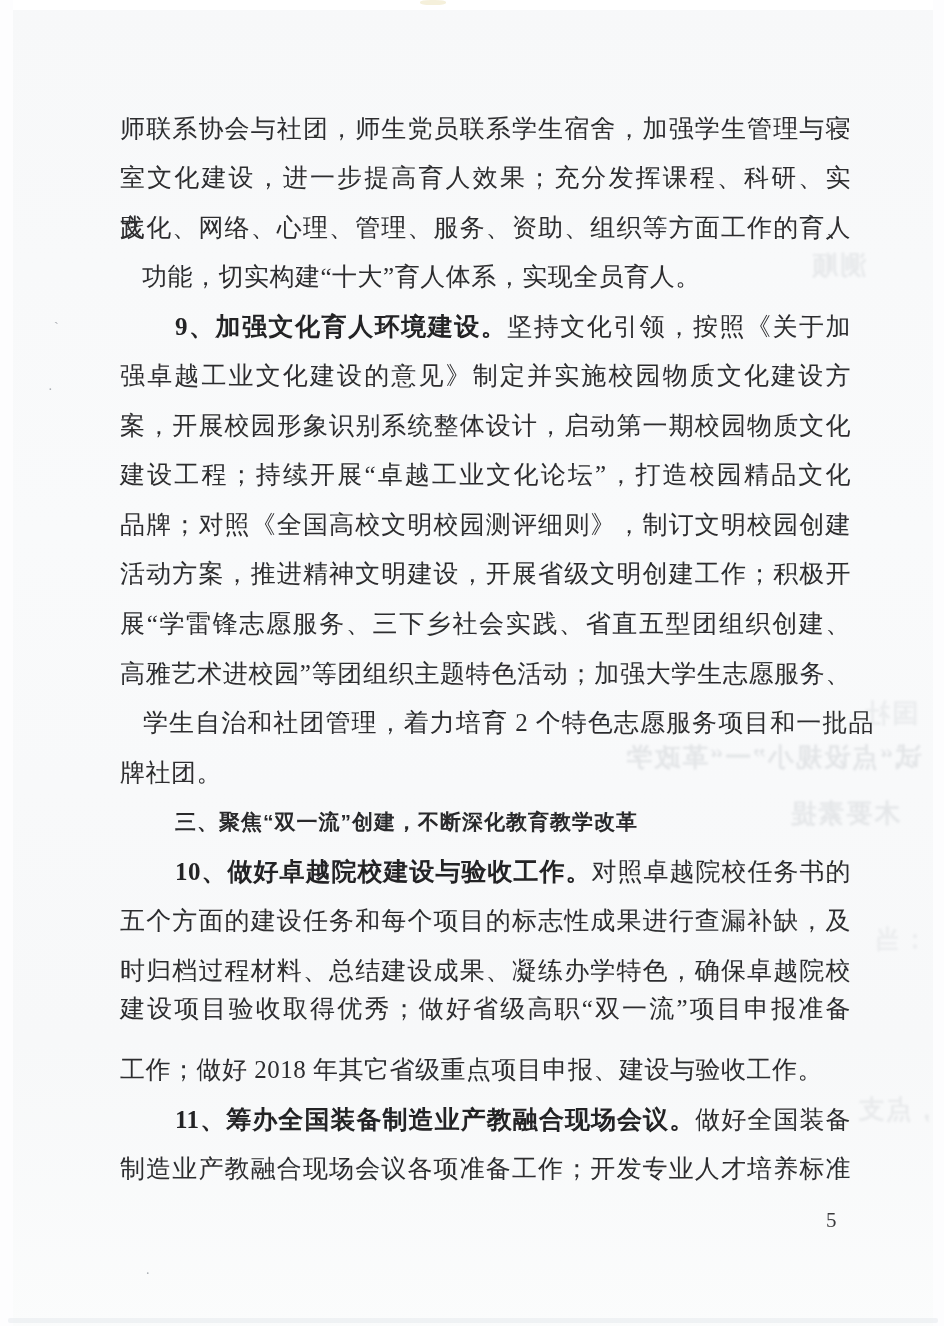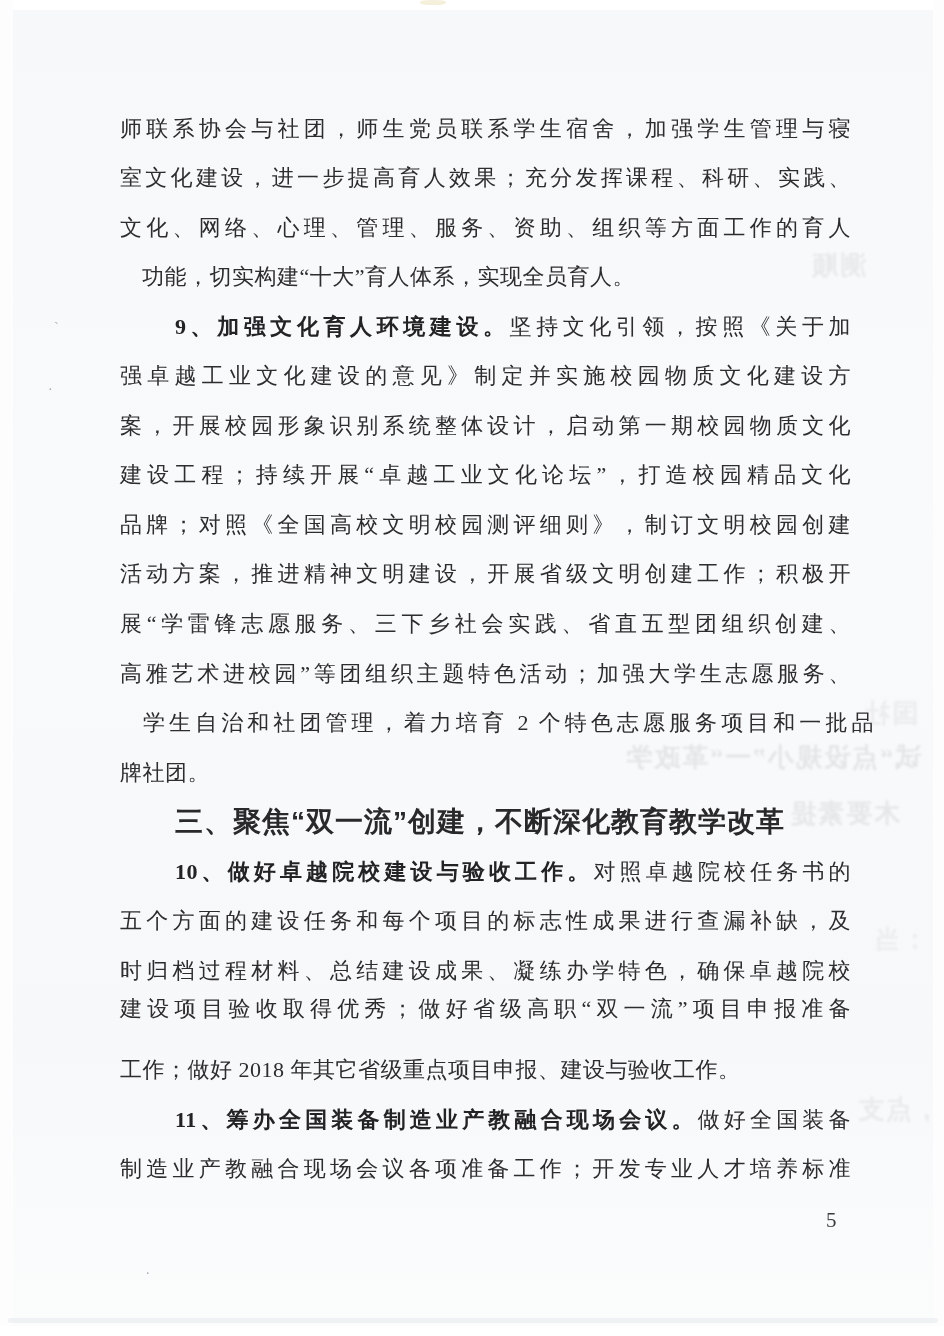--- a/index.html
+++ b/index.html
@@ -38,38 +38,38 @@
     left: 120px;
     top: 0;
     width: 731px;
   }
   .line {
     position: absolute;
     left: 0;
     width: 731px;
     height: 49.6px;
     line-height: 49.6px;
-    font-size: 22px;
+    font-size: 25px;
     letter-spacing: 0.5px;
     color: #2d2d2f;
     white-space: nowrap;
   }
   .line.just {
     white-space: normal;
     text-align: justify;
     text-align-last: justify;
   }
   .line.indent { text-indent: 55px; }
   .line b { font-weight: 700; color: #232325; }
   .line.hei {
     font-family: "Liberation Sans", "DejaVu Sans", sans-serif;
     font-weight: 700;
     color: #29292b;
     letter-spacing: 1px;
-    font-size: 28px;
+    font-size: 21px;
   }
   .page-number {
     position: absolute;
     left: 826px;
     top: 1205px;
     font-size: 21px;
     color: #3a3a3c;
     line-height: 30px;
   }
   

